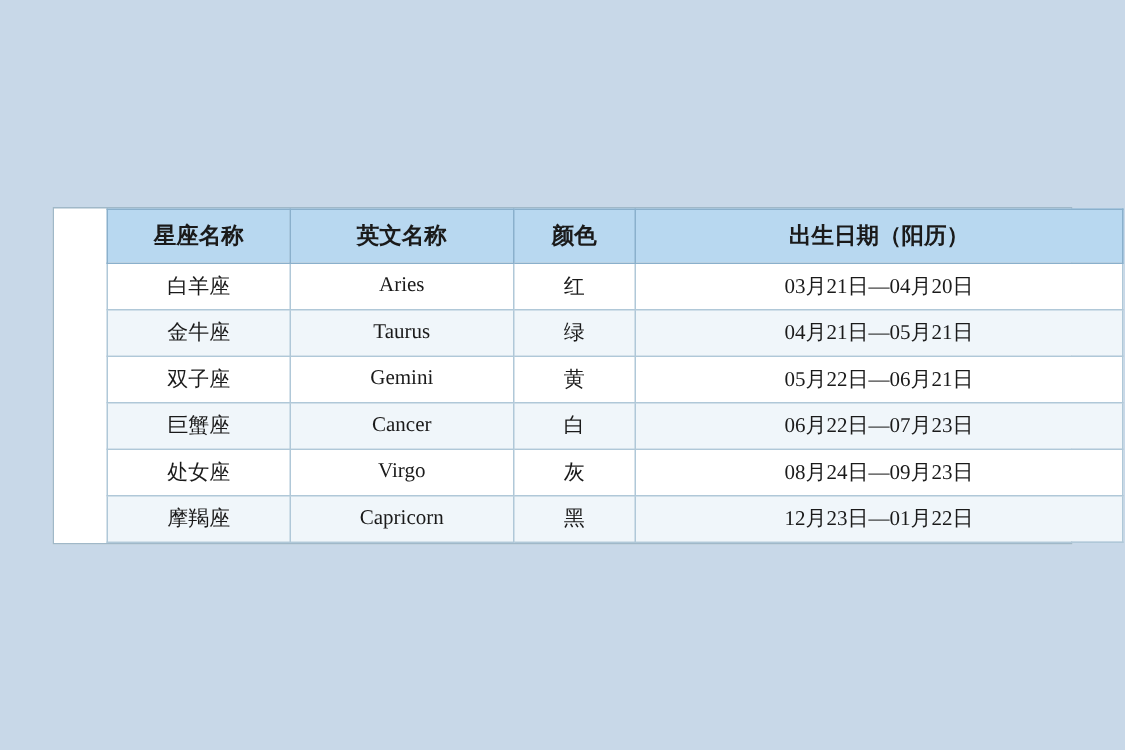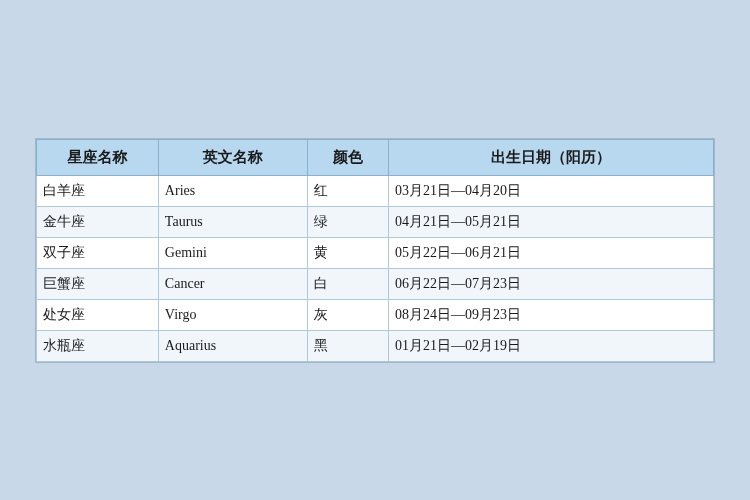--- a/index.html
+++ b/index.html
@@ -13,33 +13,35 @@
       font-family: 'SimSun', 'STSong', serif;
     }
     .table-container {
       background: #ffffff;
       border: 1px solid #a0b8c8;
       width: 680px;
     }
     table {
       width: 100%;
       border-collapse: collapse;
+      margin-left: 35px;
     }
     thead tr th {
       background-color: #b8d8f0;
       border: 1px solid #8ab0cc;
       padding: 8px 6px;
       text-align: center;
       font-size: 15px;
       font-weight: bold;
       color: #1a1a1a;
     }
     tbody tr td {
       border: 1px solid #b0c8d8;
       padding: 6px 6px;
+      text-align: center;
       font-size: 14px;
       color: #1a1a1a;
       background-color: #ffffff;
     }
     tbody tr:nth-child(even) td {
       background-color: #f0f6fa;
     }
     .col-cn { width: 18%; }
     .col-en { width: 22%; }
     .col-color { width: 12%; }
@@ -83,20 +85,20 @@
           <td>白</td>
           <td>06月22日—07月23日</td>
         </tr>
         <tr>
           <td>处女座</td>
           <td>Virgo</td>
           <td>灰</td>
           <td>08月24日—09月23日</td>
         </tr>
         <tr>
-          <td>水瓶座</td>
-          <td>Aquarius</td>
+          <td>摩羯座</td>
+          <td>Capricorn</td>
           <td>黑</td>
-          <td>01月21日—02月19日</td>
+          <td>12月23日—01月22日</td>
         </tr>
       </tbody>
   </table>
 </div>
 
 </body></html>

